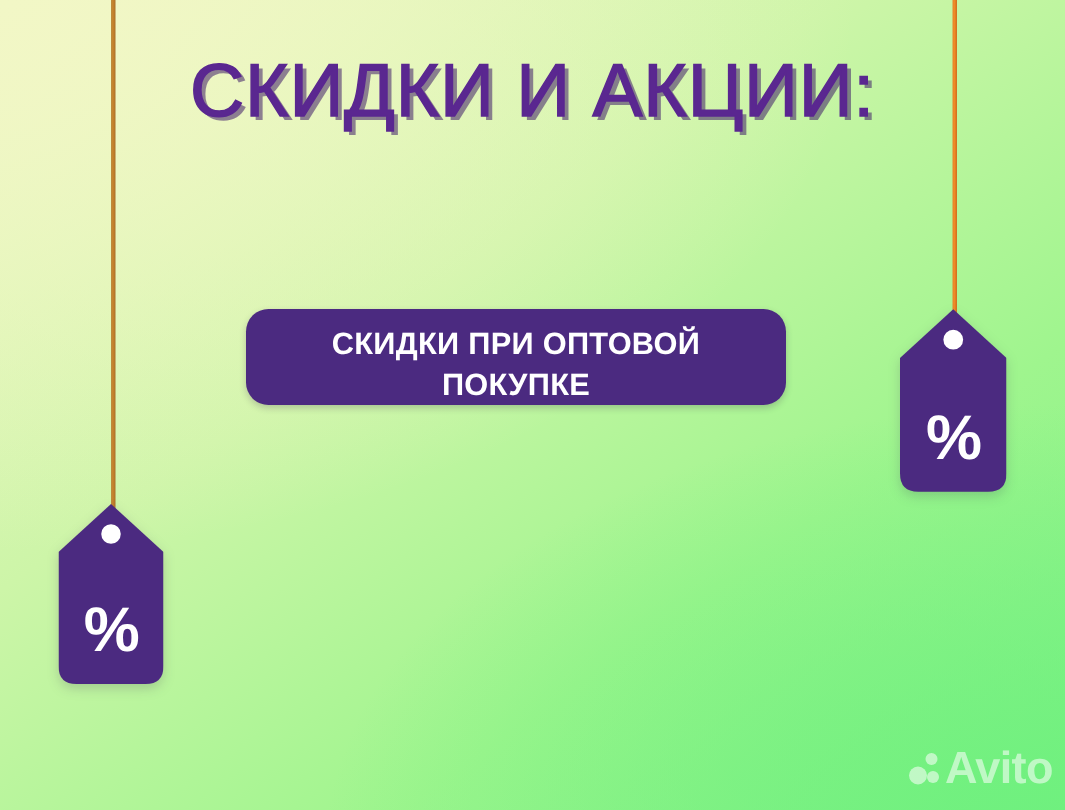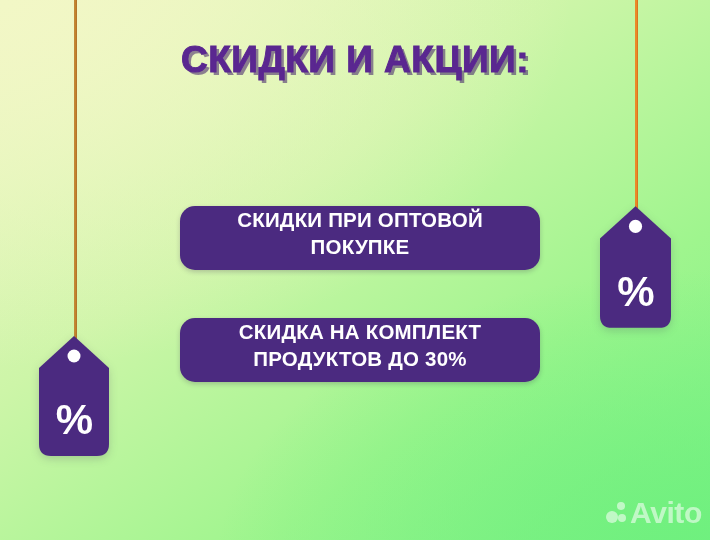--- a/index.html
+++ b/index.html
@@ -39,48 +39,48 @@
     background: linear-gradient(to right, #e8862c 0%, #ef8b26 45%, #cf6b1e 100%);
   }
 
   
   .title {
     position: absolute;
     left: 0;
     right: 0;
     top: 32px;
     text-align: center;
-    font-size: 37px;
+    font-size: 50px;
     line-height: 56px;
-    font-weight: bold;
+    font-weight: normal;
     letter-spacing: 0.5px;
     color: #5a2790;
     text-shadow: 3px 3px 0 rgba(62,30,104,0.55);
     -webkit-text-stroke: 1px #5a2790;
     white-space: nowrap;
   }
 
   
   .pill {
     position: absolute;
-    left: 180px;
+    left: 164px;
     width: 360px;
     box-sizing: border-box;
     background: #4b2a80;
     color: #ffffff;
     border-radius: 15px;
     text-align: center;
     font-weight: bold;
     font-size: 20.5px;
     line-height: 27px;
     letter-spacing: 0.2px;
     padding: 10px 16px;
     box-shadow: 0 2px 5px rgba(40,20,70,0.22);
     display: flex;
-    align-items: flex-end;
+    align-items: flex-start;
     justify-content: center;
   }
   .pill-1 { top: 206px; height: 64px; }
   .pill-2 { top: 318px; height: 64px; }
 
   
   .tag {
     position: absolute;
     filter: drop-shadow(0 3px 4px rgba(40,20,70,0.18));
   }
@@ -141,23 +141,20 @@
 
   <div class="string string-left"></div>
   <div class="string string-right"></div>
 
   <div class="title">СКИДКИ И АКЦИИ:</div>
 
   <div class="pill pill-1">
     <span>СКИДКИ ПРИ ОПТОВОЙ ПОКУПКЕ</span>
   </div>
 
-  <div class="pill pill-2">
-    <span>СКИДКА НА КОМПЛЕКТ ПРОДУКТОВ ДО 30%</span>
-  </div>
 
   <div class="tag tag-left">
     <svg viewBox="0 0 70 120" xmlns="http://www.w3.org/2000/svg">
       <path d="M35 0 L70 32 L70 108 Q70 120 58 120 L12 120 Q0 120 0 108 L0 32 Z" fill="#4b2a80"></path>
       <circle cx="35" cy="20" r="6.5" fill="#ffffff"></circle>
     </svg>
     <div class="tag-pct">%</div>
   </div>
 
   <div class="tag tag-right">

